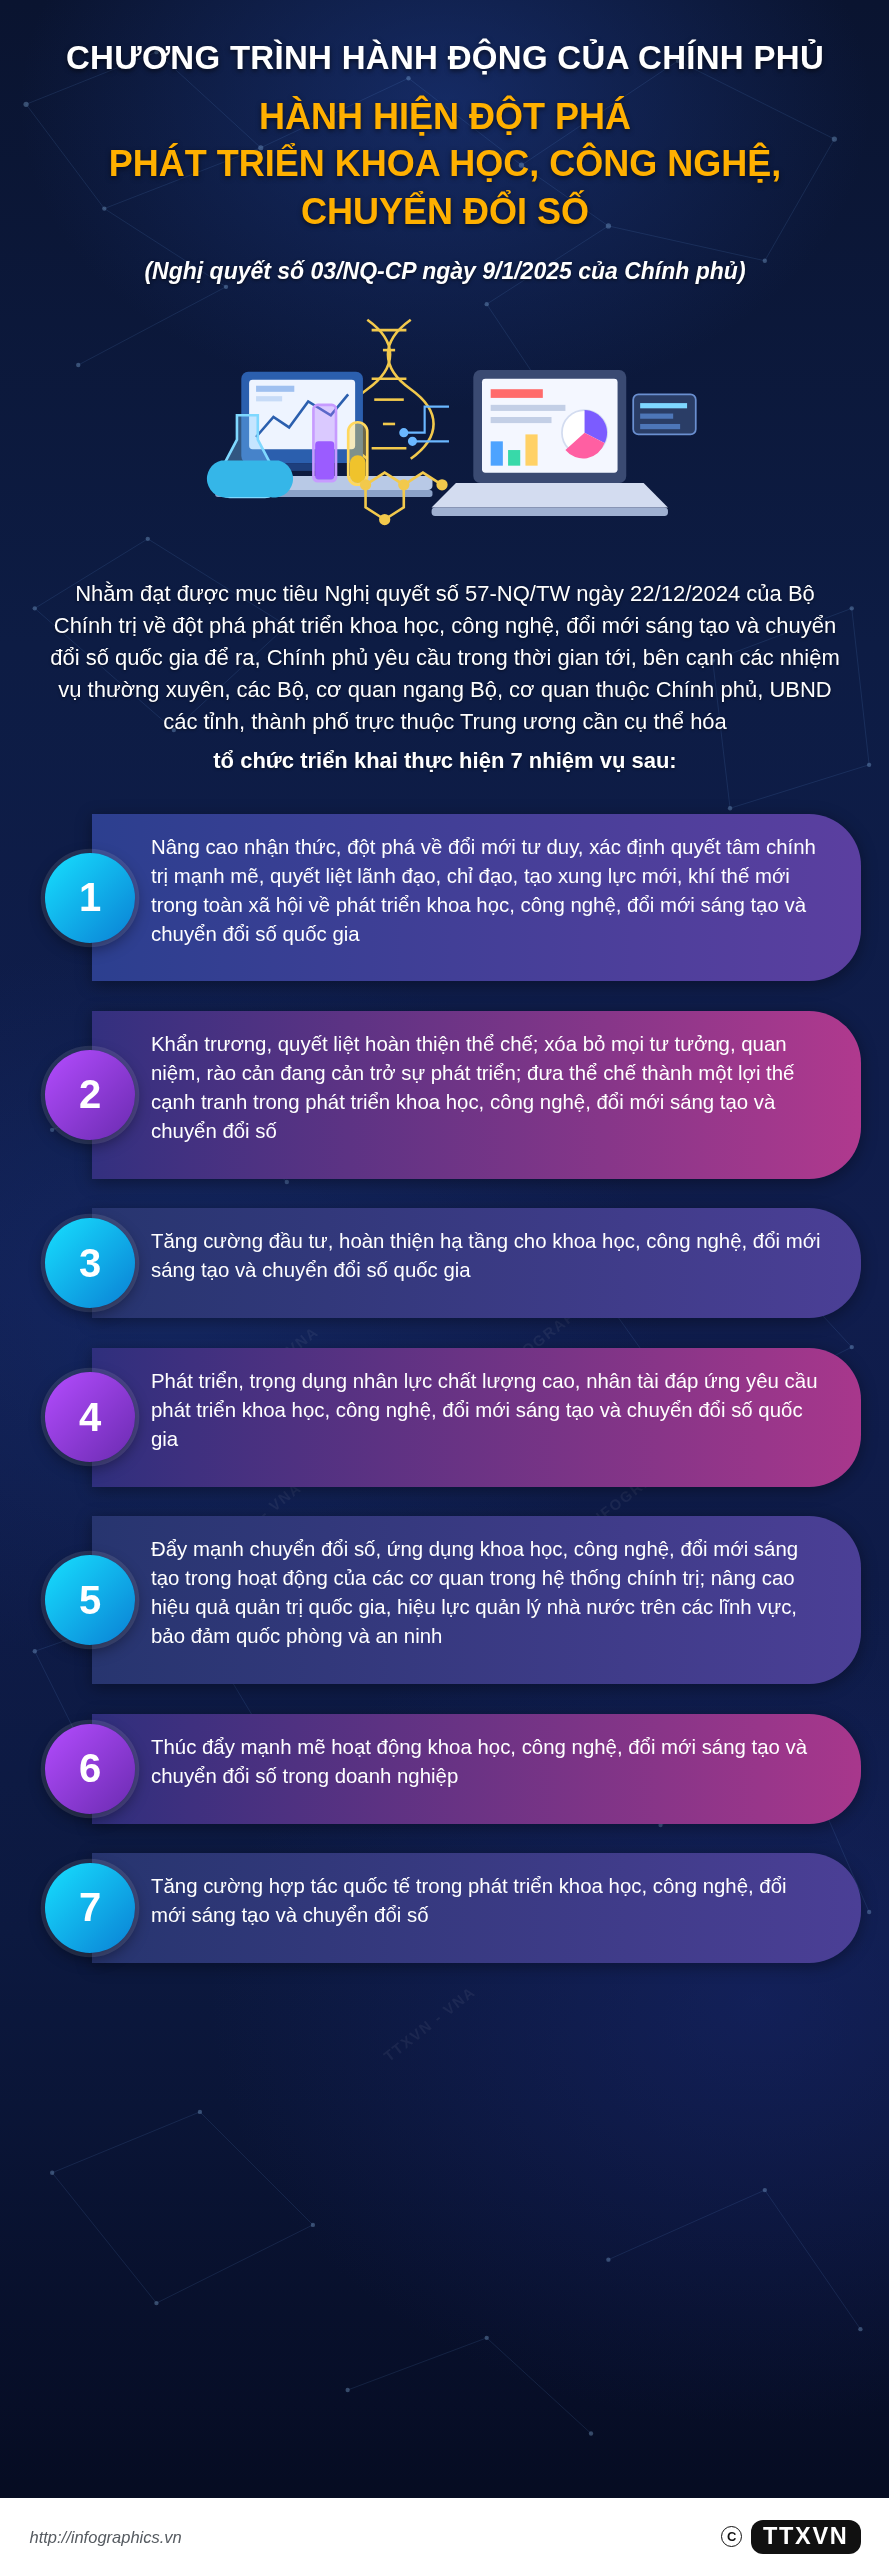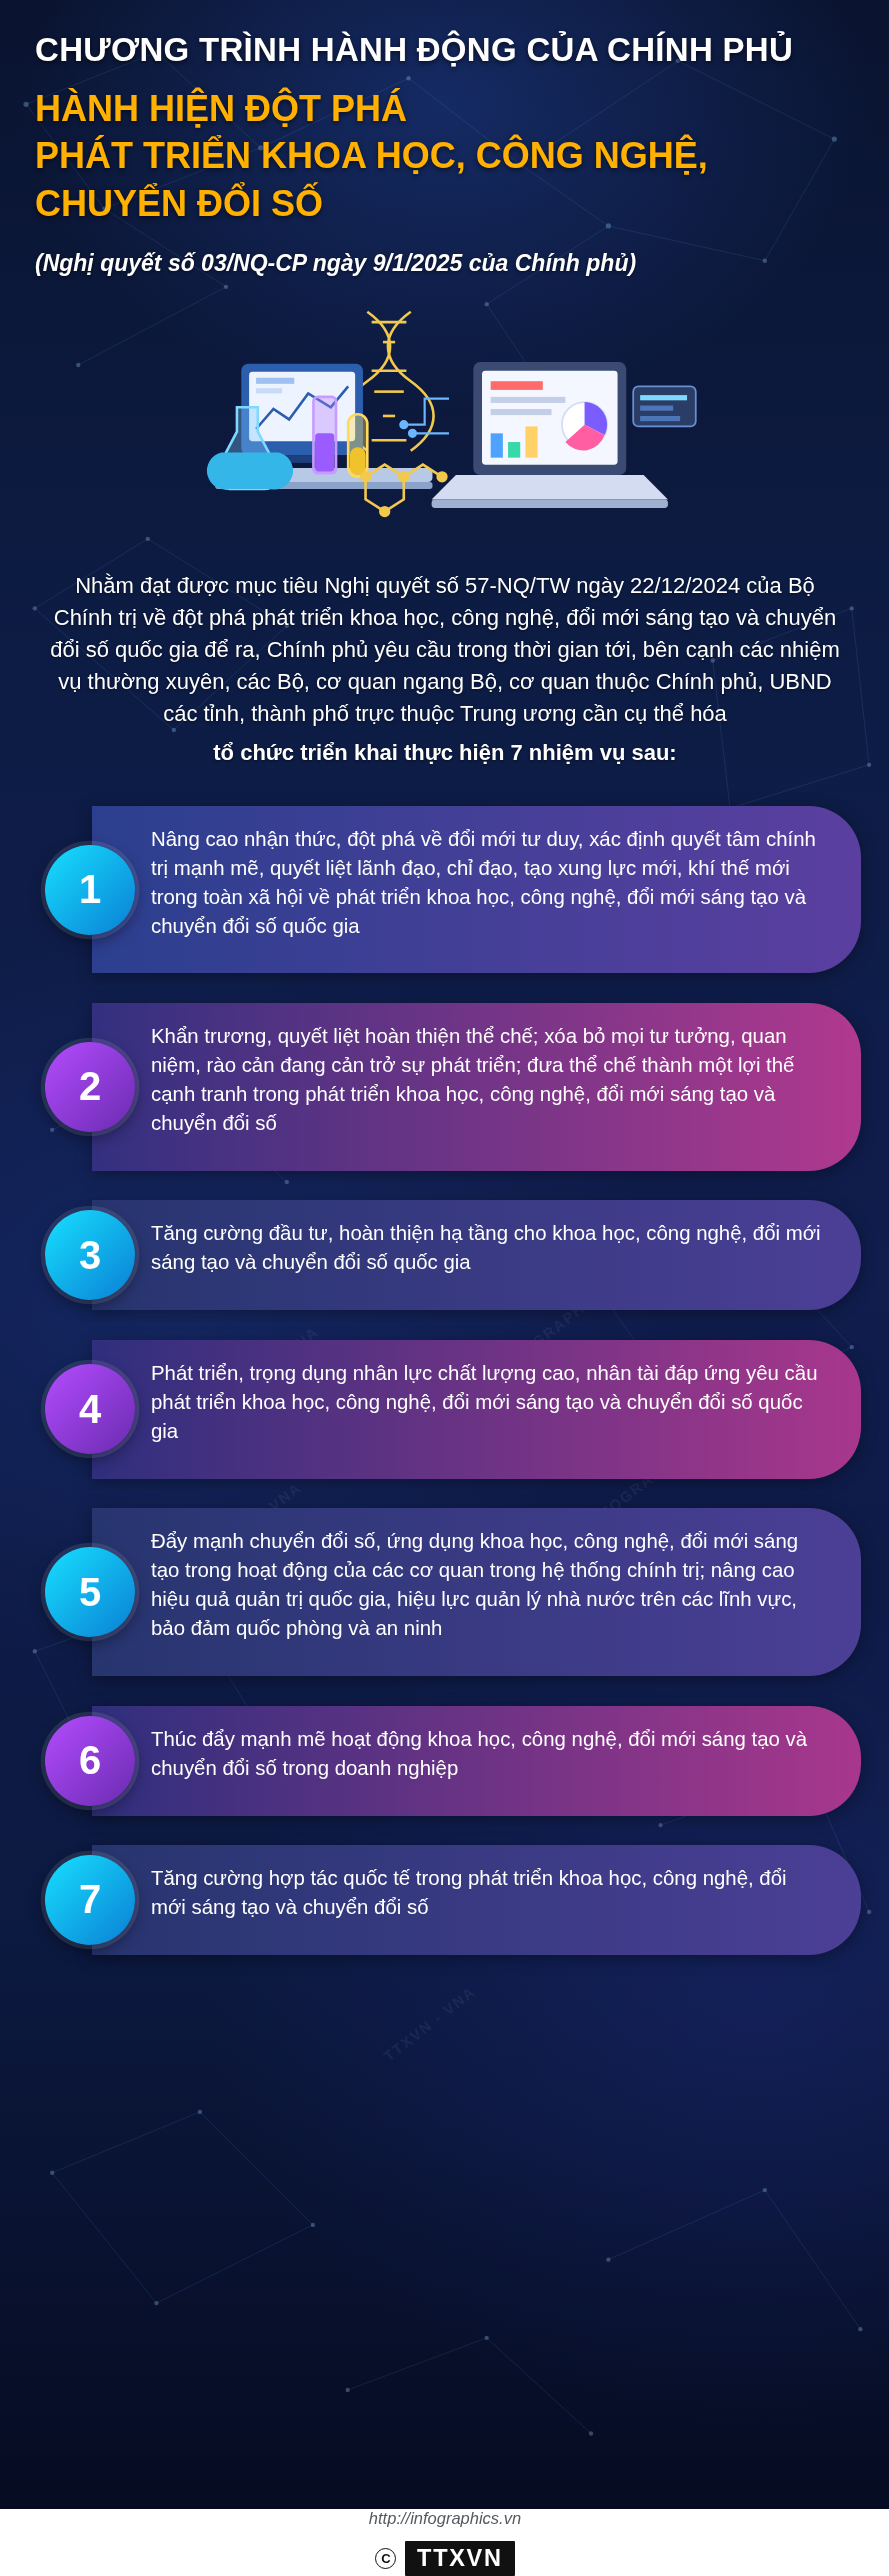--- a/index.html
+++ b/index.html
@@ -18,21 +18,22 @@
       radial-gradient(ellipse 695px 521px at 20% 1304px, rgba(25,50,120,0.45) 0%, rgba(10,20,60,0) 70%),
       radial-gradient(ellipse 782px 608px at 85% 1999px, rgba(30,45,130,0.40) 0%, rgba(10,20,60,0) 70%),
       linear-gradient(180deg, #0a1430 0%, #0d1c44 25%, #101d4d 50%, #0c1940 75%, #050a1e 100%);
   }
   
   .net { position: absolute; inset: 0; pointer-events: none; opacity: .55; }
 
   
   .header {
     position: relative;
-    padding: 31px 35px 7px;
+    padding: 39px 35px 7px;
+    text-align: center;
   }
   .title-main {
     color: #ffffff;
     font-size: 33px;
     font-weight: bold;
     letter-spacing: 0.3px;
     text-shadow: 0 1.7px 5.2px rgba(0,0,0,.6);
     line-height: 1.15;
   }
   .title-sub {
@@ -119,27 +120,26 @@
     font-weight: bold;
     color: #ffffff;
     z-index: 3;
     box-shadow: 0 0 0 4.3px rgba(255,255,255,.10), 0 5.2px 15.6px rgba(0,0,0,.45);
   }
 
   
   .footer {
     position: absolute;
     left: 0; right: 0; bottom: 0;
-    height: 67px;
+    height: 78px;
     background: #ffffff;
     display: flex;
     align-items: center;
     justify-content: space-between;
     padding: 0 29.5px;
-    flex-direction: column;
   }
   .footer-url {
     color: #555a60;
     font-size: 16.5px;
     font-style: italic;
   }
   .footer-logo {
     display: flex;
     align-items: center;
     gap: 8.7px;
@@ -150,21 +150,21 @@
     color: #111; font-size: 13px; font-weight: bold;
     display: flex; align-items: center; justify-content: center;
   }
   .ttxvn {
     background: #111;
     color: #fff;
     font-weight: bold;
     font-size: 23.5px;
     letter-spacing: 1.7px;
     padding: 3.5px 12px 4.3px;
-    border-radius: 1px;
+    border-radius: 12px;
   }
 
   
   .wm {
     position: absolute;
     color: rgba(255,255,255,.06);
     font-size: 14.8px;
     font-weight: bold;
     letter-spacing: 1.7px;
     transform: rotate(-38deg);

